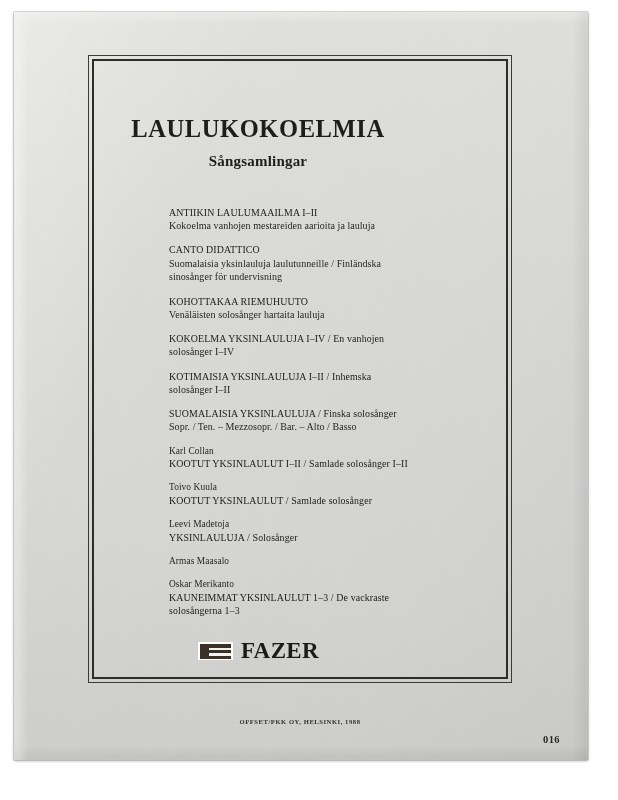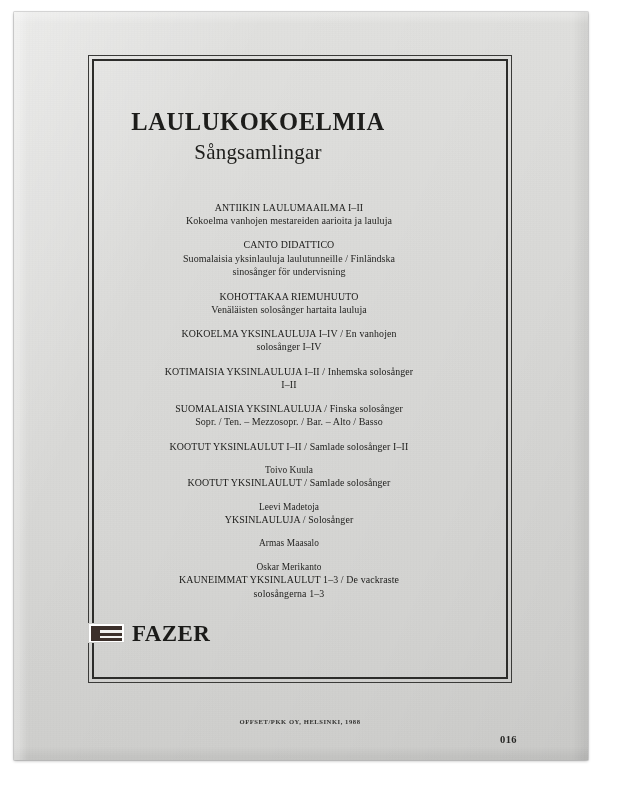--- a/index.html
+++ b/index.html
@@ -70,51 +70,50 @@
   }
 
   
   #content {
     position: absolute;
     left: 74px;
     top: 43px;
     width: 340px;
     height: 628px;
     box-sizing: border-box;
-    padding: 0;
+    padding: 7px;
   }
 
   #title-block {
     text-align: center;
     margin-top: 54px;
   }
   #main-title {
     font-size: 24.5px;
     font-weight: bold;
     letter-spacing: 0.6px;
     color: #1d1d1b;
     line-height: 1.05;
   }
   #sub-title {
-    font-size: 21px;
-    font-weight: normal;
+    font-size: 15px;
+    font-weight: bold;
     color: #1d1d1b;
-    margin-top: 5px;
+    margin-top: 11px;
     letter-spacing: 0.2px;
   }
 
   
   #catalogue-list {
     margin-top: 36px;
     padding-left: 74px;
     padding-right: 12px;
   }
   .catalogue-entry {
     margin-bottom: 11px;
-    text-align: center;
   }
   .entry-composer {
     font-size: 9.4px;
     color: #262624;
     line-height: 1.34;
     letter-spacing: 0.08px;
   }
   .entry-title {
     font-size: 9.9px;
     color: #1b1b19;
@@ -126,21 +125,21 @@
     color: #262624;
     line-height: 1.35;
     letter-spacing: 0.05px;
   }
 
   
   #publisher-logo {
     margin-top: 22px;
     display: flex;
     align-items: center;
-    justify-content: flex-start;
+    justify-content: center;
     gap: 7px;
   }
   #fazer-mark {
     position: relative;
     width: 37px;
     height: 20px;
     background: #ffffff;
     border: 1px solid #cfcfcd;
     box-sizing: border-box;
   }
@@ -186,21 +185,21 @@
     font-size: 6.6px;
     font-weight: bold;
     letter-spacing: 0.55px;
     color: #30302e;
   }
   #folio-number {
     position: absolute;
     left: 486px;
     top: 722px;
     width: 60px;
-    text-align: left;
+    text-align: right;
     font-size: 10.5px;
     font-weight: bold;
     letter-spacing: 0.4px;
     color: #262624;
   }
 </style>
 </head>
 <body>
 
 <div id="paper-sheet">
@@ -235,20 +234,21 @@
           <div class="entry-title">KOKOELMA YKSINLAULUJA I–IV / En vanhojen solosånger I–IV</div>
         </div>
         <div class="catalogue-entry">
           <div class="entry-title">KOTIMAISIA YKSINLAULUJA I–II / Inhemska solosånger I–II</div>
         </div>
         <div class="catalogue-entry">
           <div class="entry-title">SUOMALAISIA YKSINLAULUJA / Finska solosånger</div>
           <div class="entry-subtitle">Sopr. / Ten. – Mezzosopr. / Bar. – Alto / Basso</div>
         </div>
         <div class="catalogue-entry">
+          <div class="entry-composer">Karl Collan</div>
           <div class="entry-title">KOOTUT YKSINLAULUT I–II / Samlade solosånger I–II</div>
         </div>
         <div class="catalogue-entry">
           <div class="entry-composer">Toivo Kuula</div>
           <div class="entry-title">KOOTUT YKSINLAULUT / Samlade solosånger</div>
         </div>
         <div class="catalogue-entry">
           <div class="entry-composer">Leevi Madetoja</div>
           <div class="entry-title">YKSINLAULUJA / Solosånger</div>
         </div>

